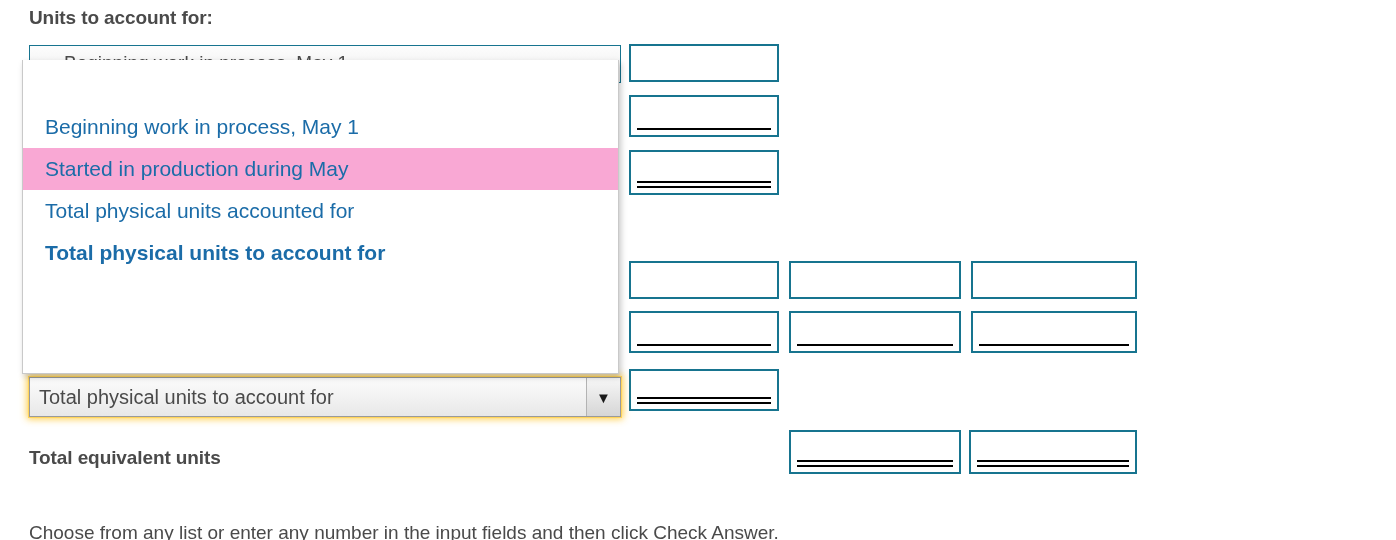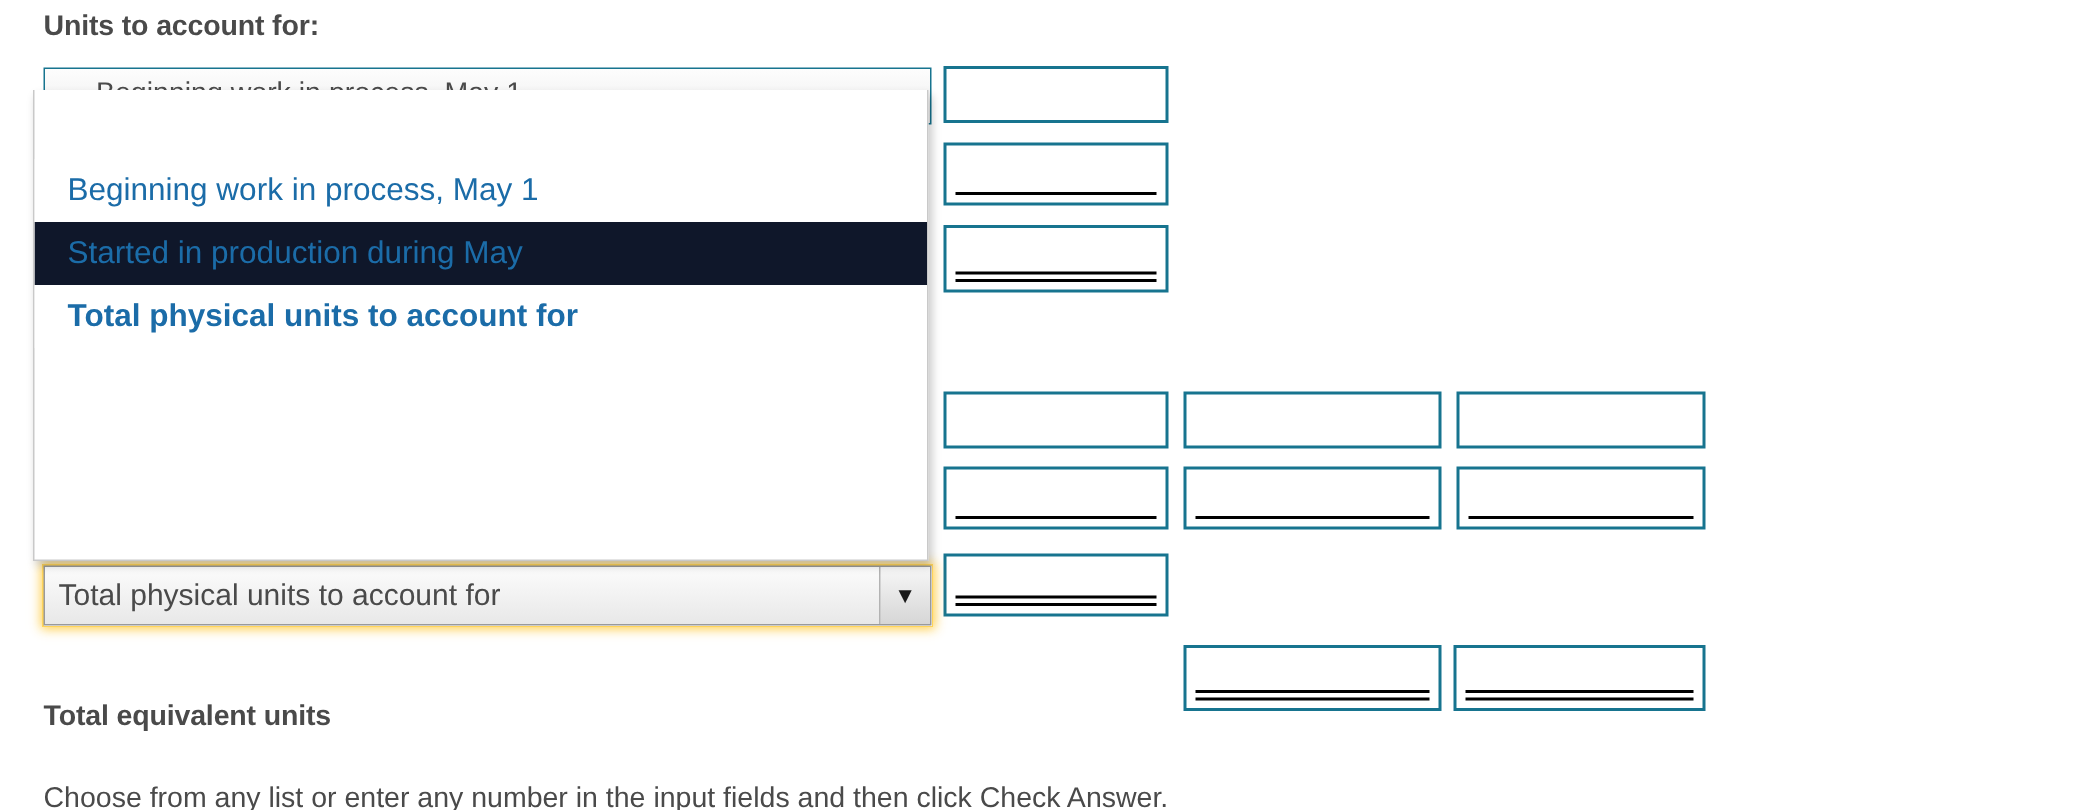--- a/index.html
+++ b/index.html
@@ -23,21 +23,21 @@
   
   .heading {
     position: absolute;
     font-size: 19px;
     font-weight: bold;
     color: #4a4a4a;
     white-space: nowrap;
     letter-spacing: -0.1px;
   }
   #units-heading { left: 29px; top: 7px; }
-  #total-eq-heading { left: 29px; top: 447px; margin-top: 20px; }
+  #total-eq-heading { left: 29px; top: 447px; }
 
   
   .instruction {
     position: absolute;
     left: 29px;
     top: 522px;
     font-size: 19px;
     color: #4a4a4a;
     white-space: nowrap;
   }
@@ -120,21 +120,21 @@
   }
   .menu-item {
     height: 42px;
     line-height: 42px;
     padding-left: 22px;
     font-size: 21px;
     color: #1b6ca8;
     white-space: nowrap;
     background: #ffffff;
   }
-  .menu-item.hovered { background: #0f172a; }
+  .menu-item.hovered { background: #f9a8d4; }
   .menu-item.selected { font-weight: bold; }
 </style>
 </head>
 <body>
 
 <div class="page">
 
   <div class="heading" id="units-heading">Units to account for:</div>
 
   <div class="sel-behind" id="sel-behind" style="left:29px; top:45px; width:592px; height:38px;">Beginning work in process, May 1</div>
@@ -193,20 +193,21 @@
   </div>
 
   <div class="sel-focus" id="sel-focus" style="left:29px; top:377px; width:592px; height:40px;">
     <div class="sel-value">Total physical units to account for</div>
     <div class="sel-arrow">▼</div>
   </div>
 
   <div class="menu" id="dropdown-menu" style="left:22px; top:60px; width:597px; height:314px;">
       <div class="menu-item">Beginning work in process, May 1</div>
       <div class="menu-item hovered">Started in production during May</div>
+      <div class="menu-item">Total physical units accounted for</div>
       <div class="menu-item selected">Total physical units to account for</div>
     </div>
 
   <div class="heading" id="total-eq-heading">Total equivalent units</div>
 
   <div class="instruction">Choose from any list or enter any number in the input fields and then click Check Answer.</div>
 
 </div>
 
 </body></html>

